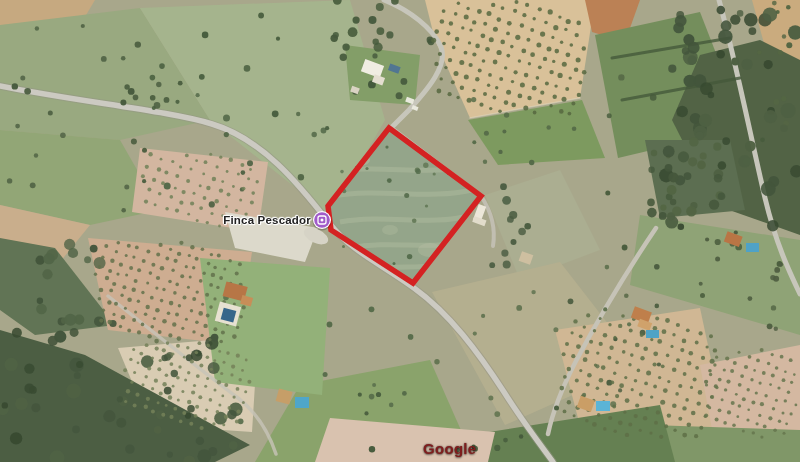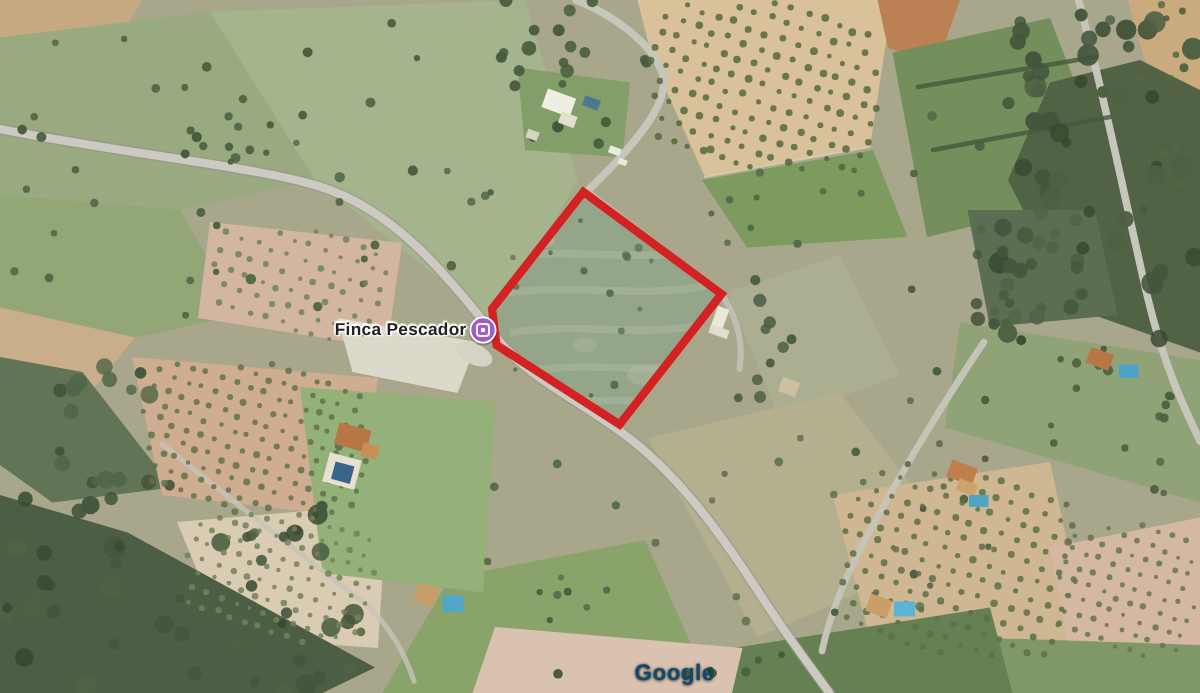--- a/index.html
+++ b/index.html
@@ -12,21 +12,21 @@
   .place-label{
     position:absolute;top:214px;right:489px;
     font-size:11.5px;font-weight:700;color:#222;letter-spacing:.2px;
     white-space:nowrap;
     text-shadow:
       -1px 0 1px #fff, 1px 0 1px #fff, 0 -1px 1px #fff, 0 1px 1px #fff,
       -1px -1px 1px #fff, 1px 1px 1px #fff;
   }
   .google-logo{
     position:absolute;left:423px;top:440px;
-    font-size:15px;font-weight:700;color:#0c4a6e;letter-spacing:.3px;
+    font-size:15px;font-weight:700;color:#7f1d1d;letter-spacing:.3px;
     text-shadow:0 0 2px rgba(0,0,0,.55), 0 1px 2px rgba(0,0,0,.45);
   }
 </style>
 </head>
 <body>
 
 <div class="stage">
 
   <svg width="800" height="462" viewBox="0 0 800 462">
     <defs>

